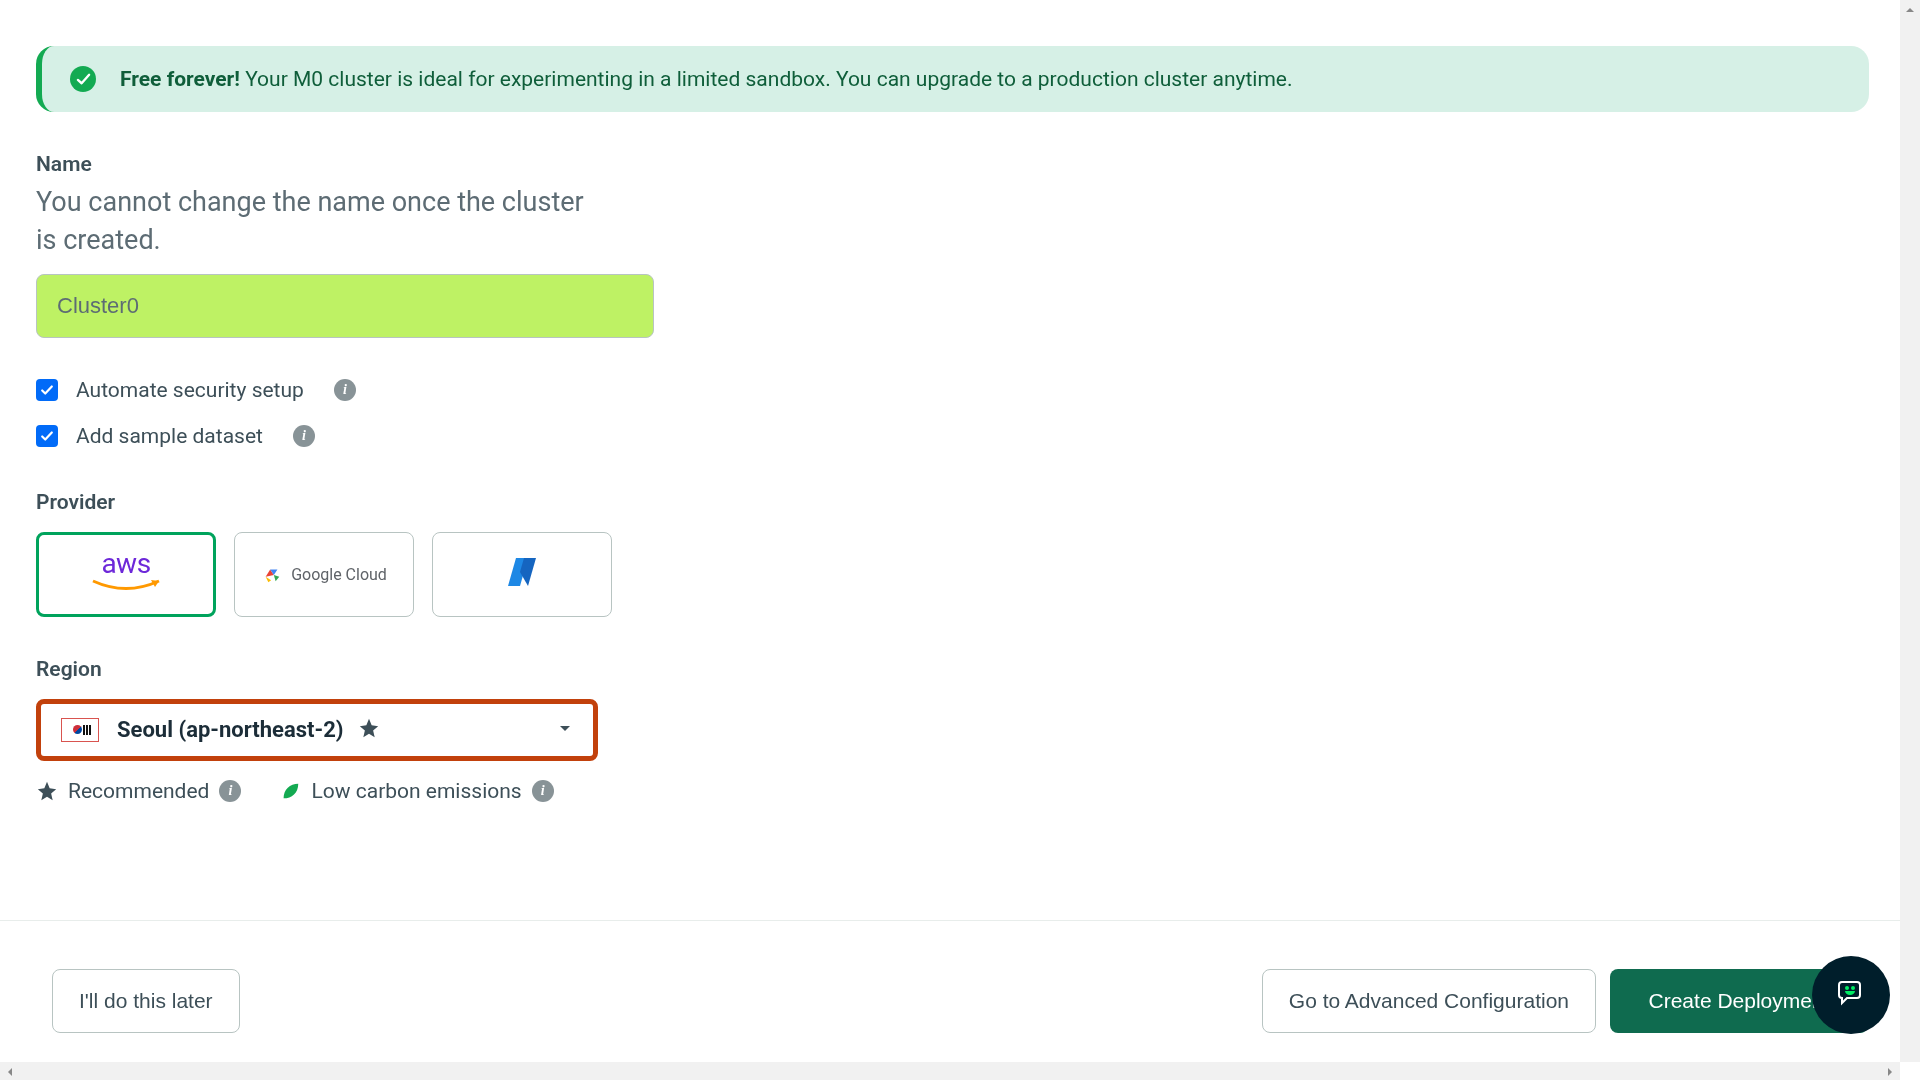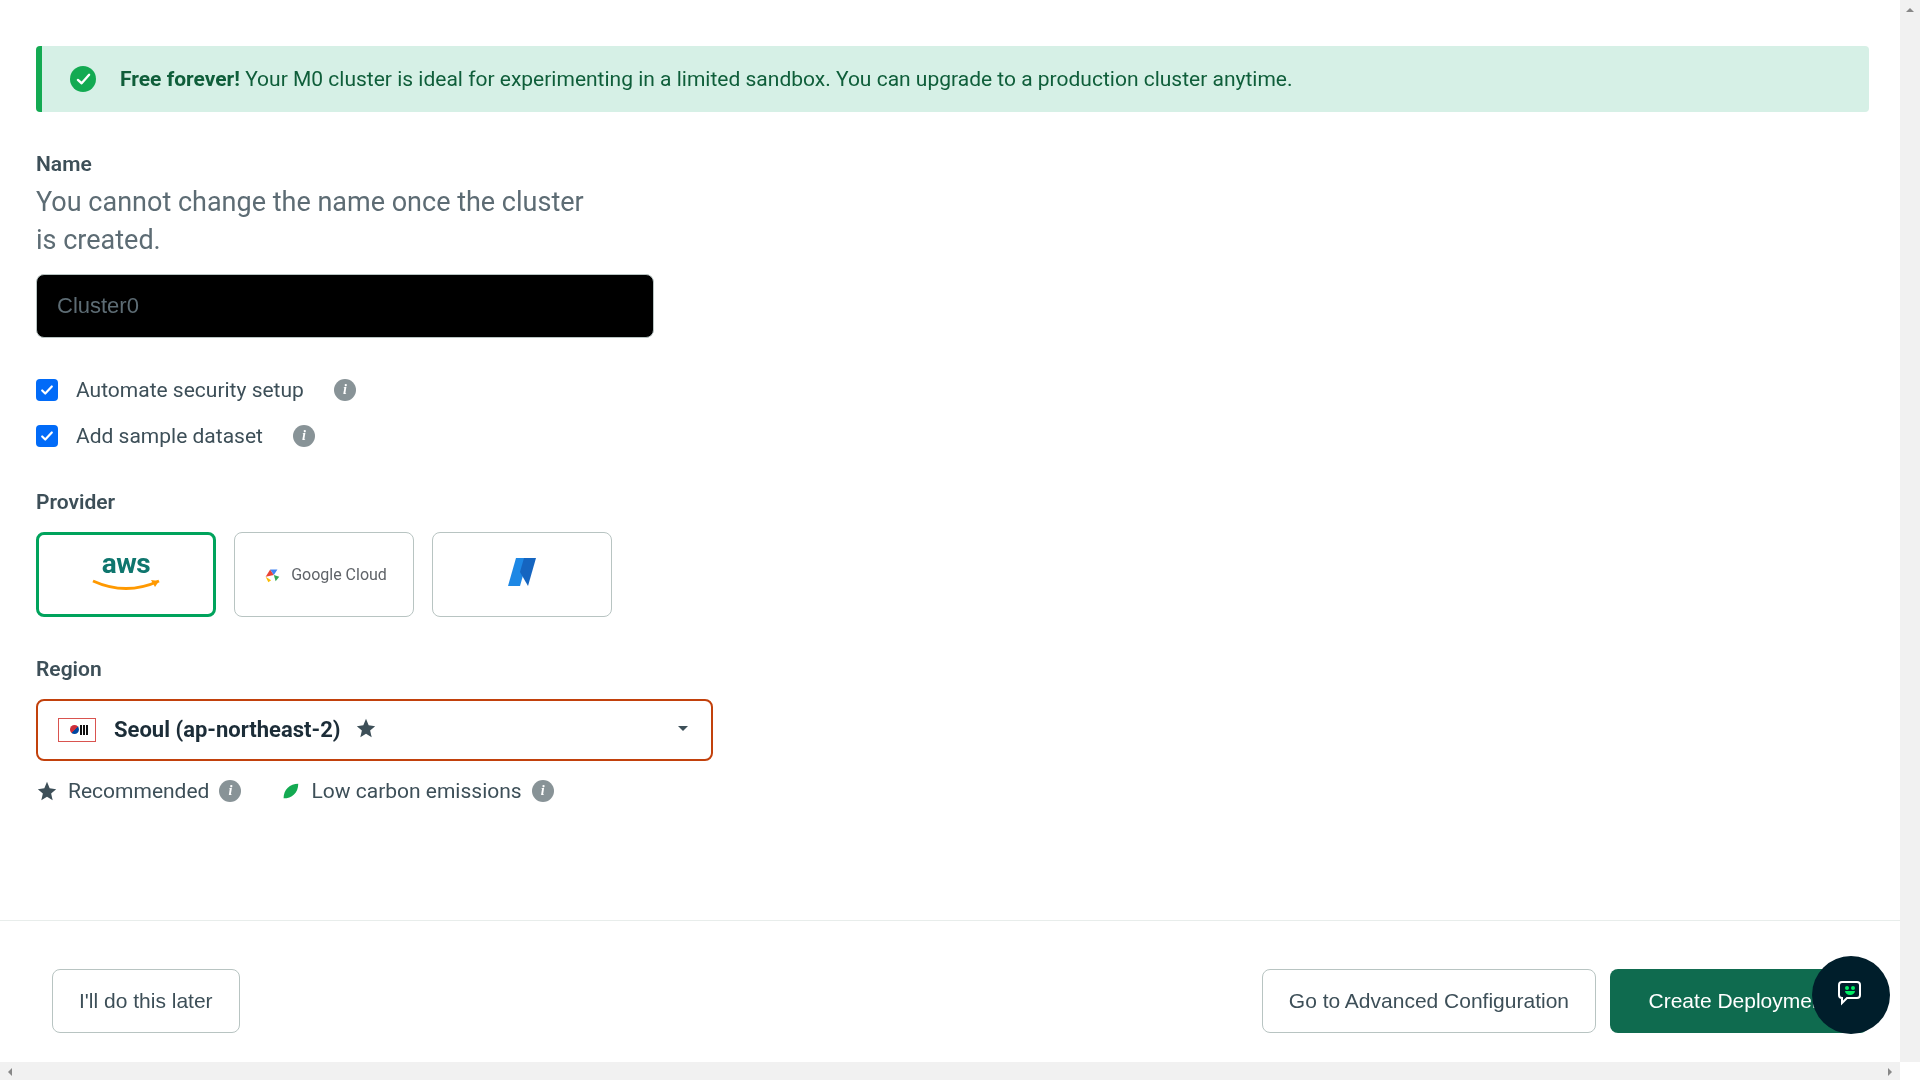--- a/index.html
+++ b/index.html
@@ -11,21 +11,21 @@
 }
 .page {
   padding: 0 36px 0 36px;
   max-width: 1905px;
 }
 .banner {
   display: flex;
   align-items: center;
   background: #d6f0e6;
   border-left: 6px solid #13aa52;
-  border-radius: 4px;
+  border-radius: 18px;
   padding: 20px 28px;
   margin-top: 46px;
   margin-bottom: 40px;
 }
 .banner .check {
   width: 26px;
   height: 26px;
   background: #13aa52;
   border-radius: 50%;
   display: flex;
@@ -51,21 +51,21 @@
   max-width: 560px;
 }
 .text-input {
   width: 618px;
   height: 64px;
   border: 1px solid #b8c4c2;
   border-radius: 8px;
   padding: 0 20px;
   font-size: 22px;
   color: #5d6c74;
-  background: #000000;
+  background: #bef264;
 }
 .checkbox-row {
   display: flex;
   align-items: center;
   margin-bottom: 22px;
 }
 .checkbox {
   width: 22px;
   height: 22px;
   background: #016bf8;
@@ -111,38 +111,38 @@
   justify-content: center;
   background: #fff;
   cursor: pointer;
 }
 .provider-card.selected {
   border: 3px solid #00a35c;
 }
 .aws-logo { text-align: center; }
 .aws-text {
   font-size: 28px;
-  font-weight: 700;
-  color: #0f766e;
+  font-weight: 400;
+  color: #6d28d9;
   letter-spacing: -0.5px;
   line-height: 0.9;
 }
 .aws-smile {
   width: 70px;
   height: 16px;
   margin: 2px auto 0;
 }
 .gcp-logo { display: flex; align-items: center; gap: 8px; }
 .gcp-icon { width: 22px; height: 20px; position: relative; }
 .gcp-text { font-size: 16px; color: #5f6368; }
 .azure-logo svg { width: 40px; height: 40px; }
 .region-select {
-  width: 677px;
+  width: 562px;
   height: 62px;
-  border: 2px solid #c2410c;
+  border: 5px solid #c2410c;
   border-radius: 8px;
   display: flex;
   align-items: center;
   padding: 0 20px;
   background: #fff;
   cursor: pointer;
 }
 .flag {
   width: 38px;
   height: 24px;

